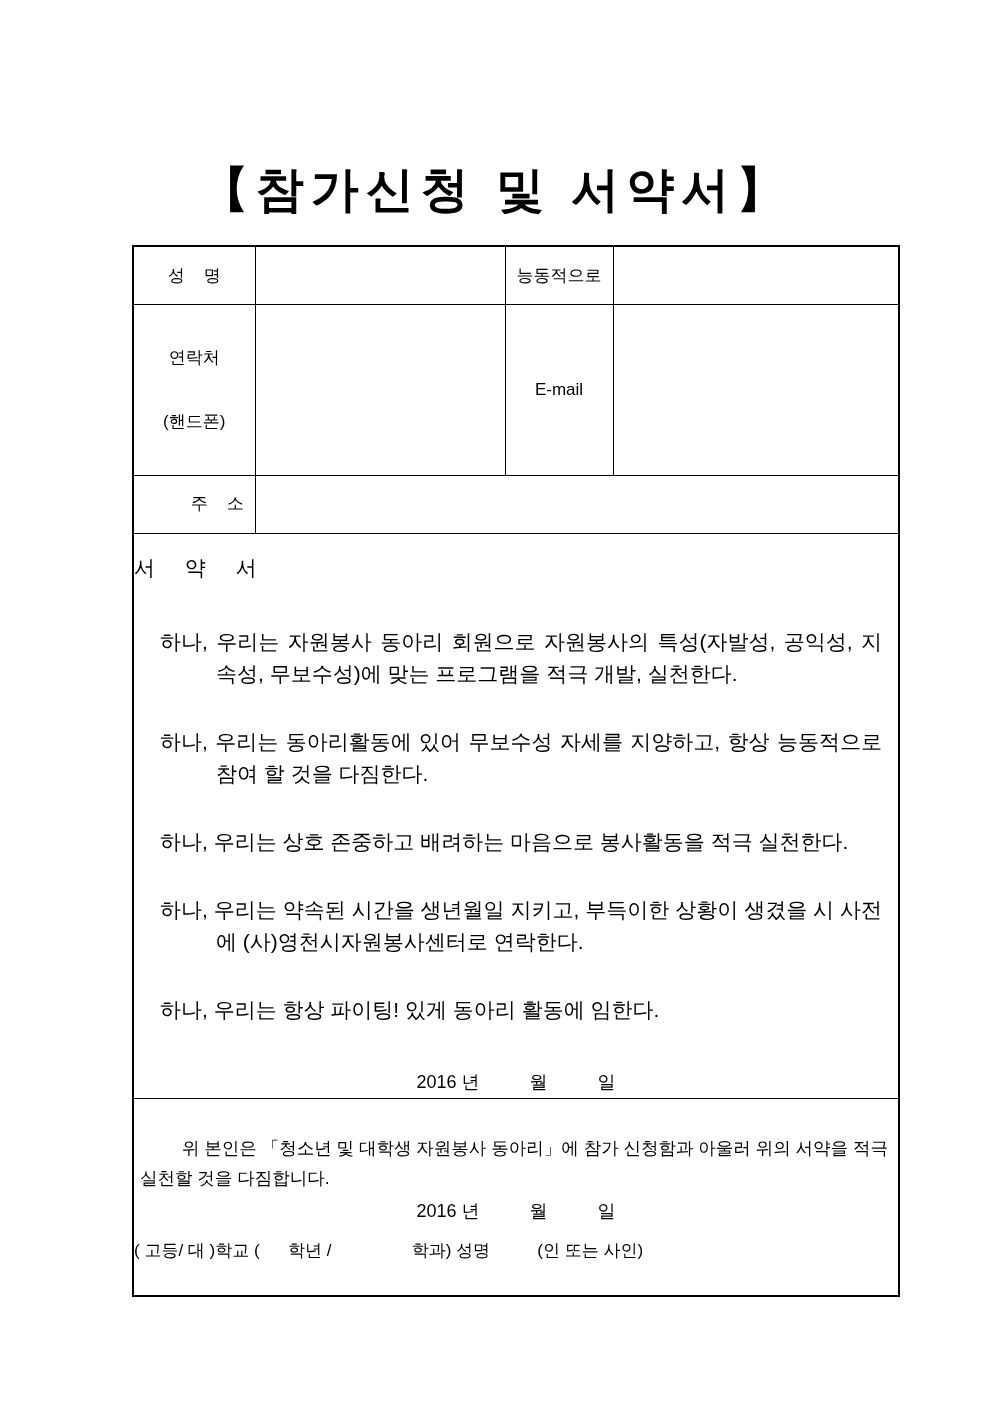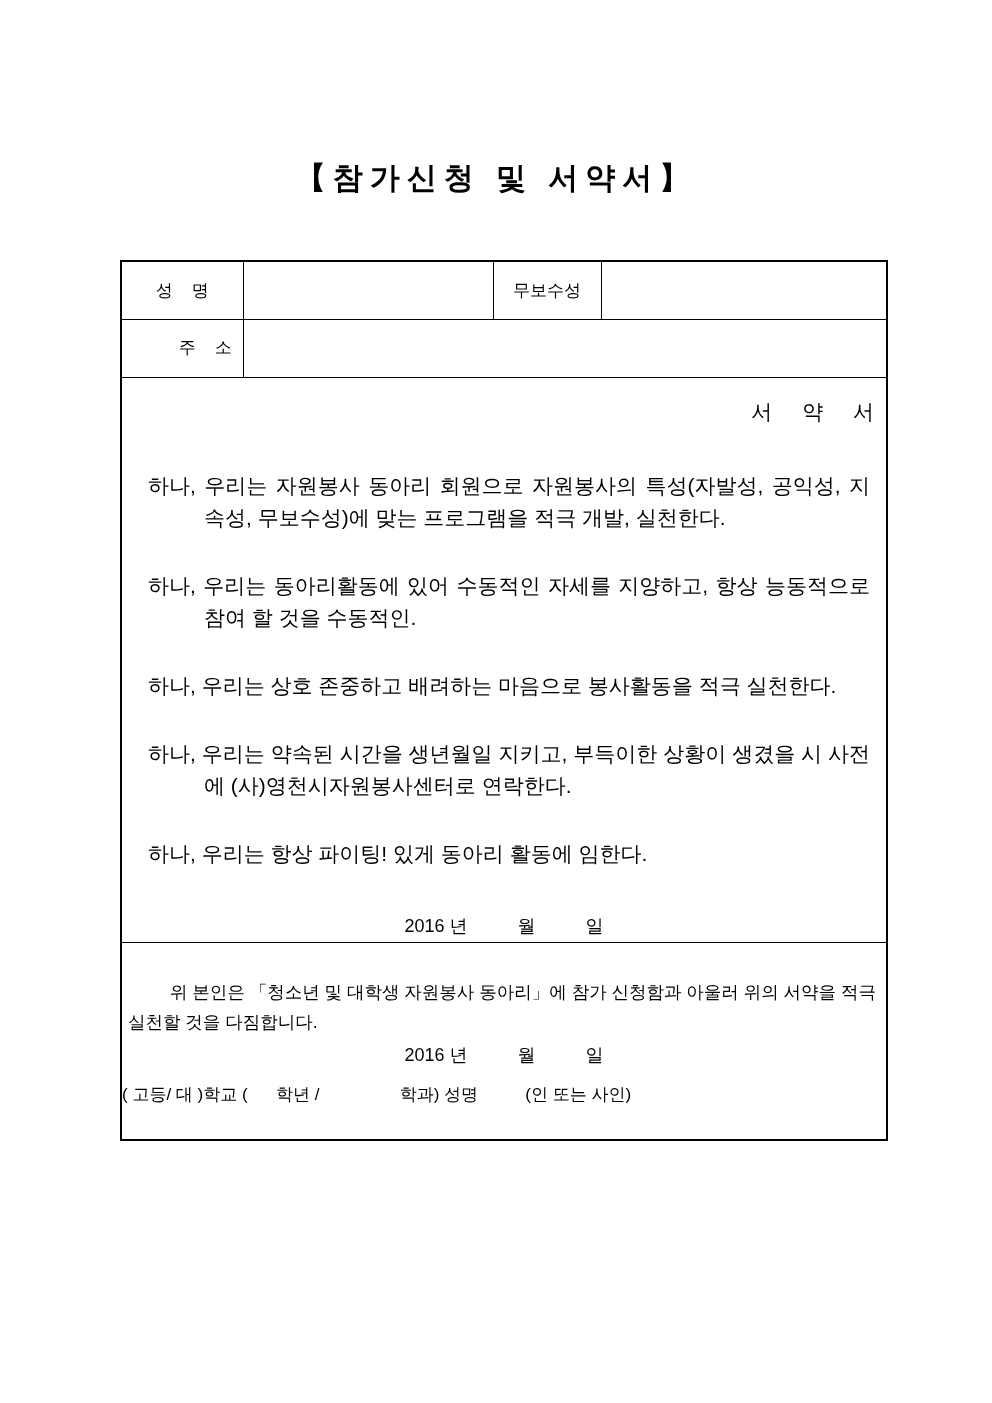--- a/index.html
+++ b/index.html
@@ -8,30 +8,29 @@
     width: 992px; height: 1403px;
     font-family: "Liberation Sans", "DejaVu Sans", sans-serif;
     color: #000000;
     position: relative;
   }
   .doc { position: relative; width: 992px; height: 1403px; background: #ffffff; }
 
   .title {
     position: absolute; top: 158px; left: 0; width: 100%;
     text-align: center;
-    font-size: 30px; font-weight: bold; letter-spacing: 7px;
+    font-size: 48px; font-weight: bold; letter-spacing: 7px;
     white-space: pre;
   }
 
   table.form {
-    position: absolute; top: 245px; left: 120px;
+    position: absolute; top: 245px; left: 132px;
     width: 766px;
     border-collapse: collapse;
     table-layout: fixed;
-    margin-top: 15px;
   }
   table.form, table.form td { border: 1px solid #000; }
   table.form { border: 2px solid #000; }
   td { vertical-align: middle; }
 
   td.label {
     text-align: center;
     font-size: 17px;
     white-space: pre;
     line-height: 1.25;
@@ -40,21 +39,21 @@
   tr.r1 td { height: 58px; }
   tr.r2 td { height: 61px; }
   tr.r3 td { height: 58px; padding-left: 46px; }
 
   td.section { vertical-align: top; }
   td.pledge-cell { height: 565px; }
   td.app-cell  { height: 198px; }
 
   .pledge-heading {
     margin-top: 20px;
-    text-align: right;
+    text-align: left;
     font-size: 21px;
     letter-spacing: 12px;
     white-space: pre;
   }
   .pledge-item {
     font-size: 21px;
     line-height: 32px;
     text-align: justify;
     margin: 36px 16px 0 26px;
     padding-left: 56px;
@@ -113,33 +112,42 @@
     <colgroup>
       <col style="width:122px">
         <col style="width:250px">
         <col style="width:108px">
         <col style="width:286px">
     </colgroup>
     <tbody>
         <tr class="r1">
       <td class="label">성    명</td>
       <td class="field"><span></span></td>
-      <td class="label">무보수성</td>
+      <td class="label">능동적으로</td>
+      <td class="field"><span></span></td>
+    </tr>
+    <tr class="r2">
+      <td class="label">
+        <span>연락처</span>
+        <span>(핸드폰)</span>
+      </td>
+      <td class="field"><span></span></td>
+      <td class="label">E-mail</td>
       <td class="field"><span></span></td>
     </tr>
     <tr class="r3">
       <td class="label">주    소</td>
       <td class="field" colspan="3"><span></span></td>
     </tr>
 
     <tr>
       <td class="section pledge-cell" colspan="4">
         <div class="pledge-heading">서 약 서</div>
         <p class="pledge-item first">하나, 우리는 자원봉사 동아리 회원으로 자원봉사의 특성(자발성, 공익성, 지속성, 무보수성)에 맞는 프로그램을 적극 개발, 실천한다.</p>
-        <p class="pledge-item">하나, 우리는 동아리활동에 있어 수동적인 자세를 지양하고, 항상 능동적으로 참여 할 것을 수동적인.</p>
+        <p class="pledge-item">하나, 우리는 동아리활동에 있어 무보수성 자세를 지양하고, 항상 능동적으로 참여 할 것을 다짐한다.</p>
         <p class="pledge-item">하나, 우리는 상호 존중하고 배려하는 마음으로 봉사활동을 적극 실천한다.</p>
         <p class="pledge-item">하나, 우리는 약속된 시간을 생년월일 지키고, 부득이한 상황이 생겼을 시 사전에 (사)영천시자원봉사센터로 연락한다.</p>
         <p class="pledge-item">하나, 우리는 항상 파이팅! 있게 동아리 활동에 임한다.</p>
         <div class="pledge-date">2016 년          월          일</div>
       </td>
     </tr>
 
     <tr>
       <td class="section app-cell" colspan="4">
         <p class="app-statement">위 본인은 「청소년 및 대학생 자원봉사 동아리」에 참가 신청함과 아울러 위의 서약을 적극 실천할 것을 다짐합니다.</p>

